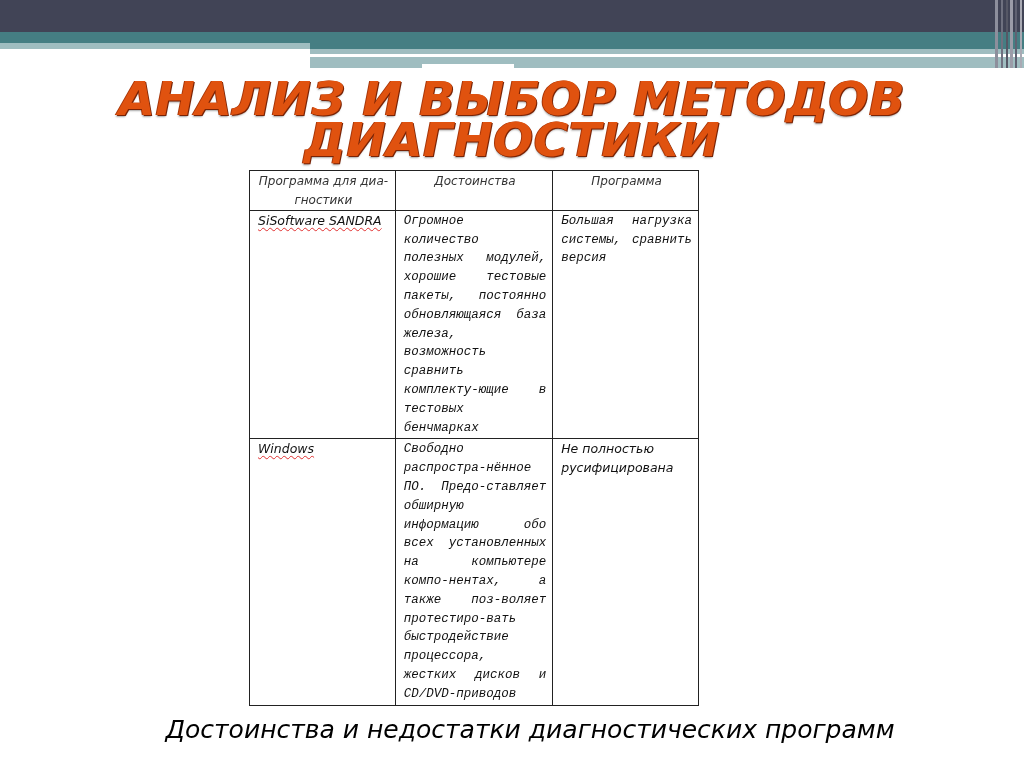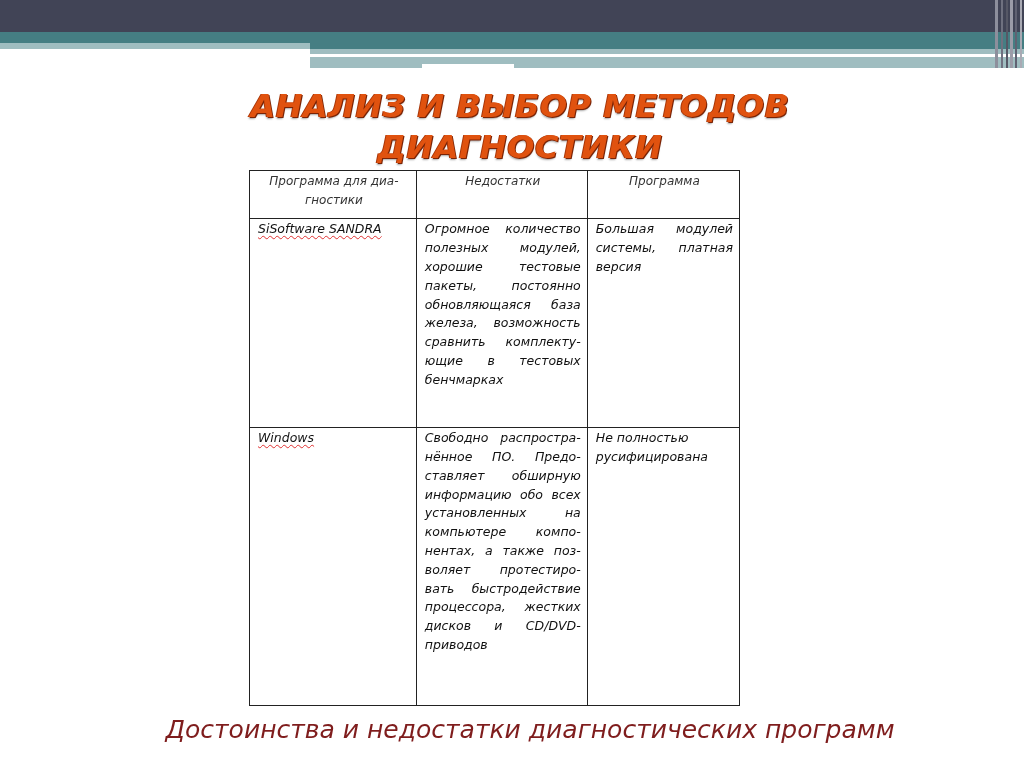--- a/index.html
+++ b/index.html
@@ -14,56 +14,56 @@
     .band-light-left { position: absolute; left: 0; top: 43px; width: 310px; height: 6px; background: #9fbdc0; }
     .band-light-right1 { position: absolute; left: 310px; top: 49px; width: 714px; height: 5px; background: #9fbdc0; }
     .band-light-right2 { position: absolute; left: 310px; top: 57px; width: 714px; height: 11px; background: #9fbdc0; }
     .band-white-right { position: absolute; left: 422px; top: 64px; width: 92px; height: 4px; background: #ffffff; }
     .band-strip-mid { position: absolute; left: 310px; top: 54px; width: 176px; height: 3px; background:#ffffff; }
     .right-bars { position: absolute; left: 995px; top: 0; width: 29px; height: 68px; }
     .right-bars span { position: absolute; top: 0; height: 68px; }
 
     .title {
       position: absolute; left: 110px; top: 78px; width: 804px;
-      text-align: center; margin: 8px;
+      text-align: center; margin: 0;
       font-family: "DejaVu Sans", sans-serif;
       font-weight: bold; font-style: italic;
-      font-size: 32px; line-height: 41px;
+      font-size: 47px; line-height: 41px;
       color: #e0520f;
       letter-spacing: 0.5px;
       text-shadow: 1px 1px 0 #7a2305, -1px 0 0 #a83608, 0 2px 2px rgba(0,0,0,0.35);
     }
 
     table.diag {
       position: absolute; left: 249px; top: 170px;
-      width: 491px; height: 536px;
+      width: 450px; height: 536px;
       border-collapse: collapse;
       font-family: "DejaVu Sans", sans-serif;
       font-style: italic; font-size: 12.5px; line-height: 18.8px;
       color: #111;
     }
     table.diag th, table.diag td {
       border: 1.5px solid #222;
       vertical-align: top;
       padding: 1px 6px 0 8px;
       font-weight: normal;
     }
     table.diag th { text-align: center; color: #333; font-size: 12px; }
-    table.diag td.just { text-align: justify; }
+    table.diag td.just { text-align: justify; font-family: Liberation Mono, monospace; }
     col.c1 { width: 179px; } col.c2 { width: 178px; } col.c3 { width: 156px; }
     tr.hdr { height: 38px; }
     tr.r1 { height: 167px; }
     tr.r2 { height: 107px; }
     tr.r3 { height: 224px; }
     .spell { text-decoration: underline wavy #e03030; text-decoration-thickness: 1px; text-underline-offset: 2px; }
 
     .caption {
       position: absolute; left: 130px; top: 712px; width: 800px; text-align: center;
       font-family: "DejaVu Sans", sans-serif; font-style: italic;
-      font-size: 25px; line-height: 36px; color: #7f1d1d; margin: 0;
+      font-size: 25px; line-height: 36px; color: #000000; margin: 0;
     }
   </style>
 </head>
 <body>
 
 <div>
   <div class="band-dark"></div>
   <div class="band-teal"></div>
   <div class="band-light-left"></div>
   <div class="band-light-right1"></div>
@@ -86,27 +86,27 @@
 
 <table class="diag">
   <colgroup>
       <col class="c1">
       <col class="c2">
       <col class="c3">
     </colgroup>
   <tbody>
       <tr class="hdr">
     <th>Программа для диа-гностики</th>
-    <th>Недостатки</th>
+    <th>Достоинства</th>
     <th>Программа</th>
   </tr>
   <tr class="r1">
     <td><span class="spell">SiSoftware SANDRA</span></td>
     <td class="just">Огромное количество полезных модулей, хорошие тестовые пакеты, постоянно обновляющаяся база железа, возможность сравнить комплекту-ющие в тестовых бенчмарках</td>
-    <td class="just">Большая модулей системы, платная версия</td>
+    <td class="just">Большая нагрузка системы, сравнить версия</td>
   </tr>
   <tr class="r3">
     <td><span class="spell">Windows</span></td>
     <td class="just">Свободно распростра-нённое ПО. Предо-ставляет обширную информацию обо всех установленных на компьютере компо-нентах, а также поз-воляет протестиро-вать быстродействие процессора, жестких дисков и CD/DVD-приводов</td>
     <td>Не полностью русифицирована</td>
   </tr>
 </tbody>
   </table>
 
 <p class="caption">Достоинства и недостатки диагностических программ</p>

